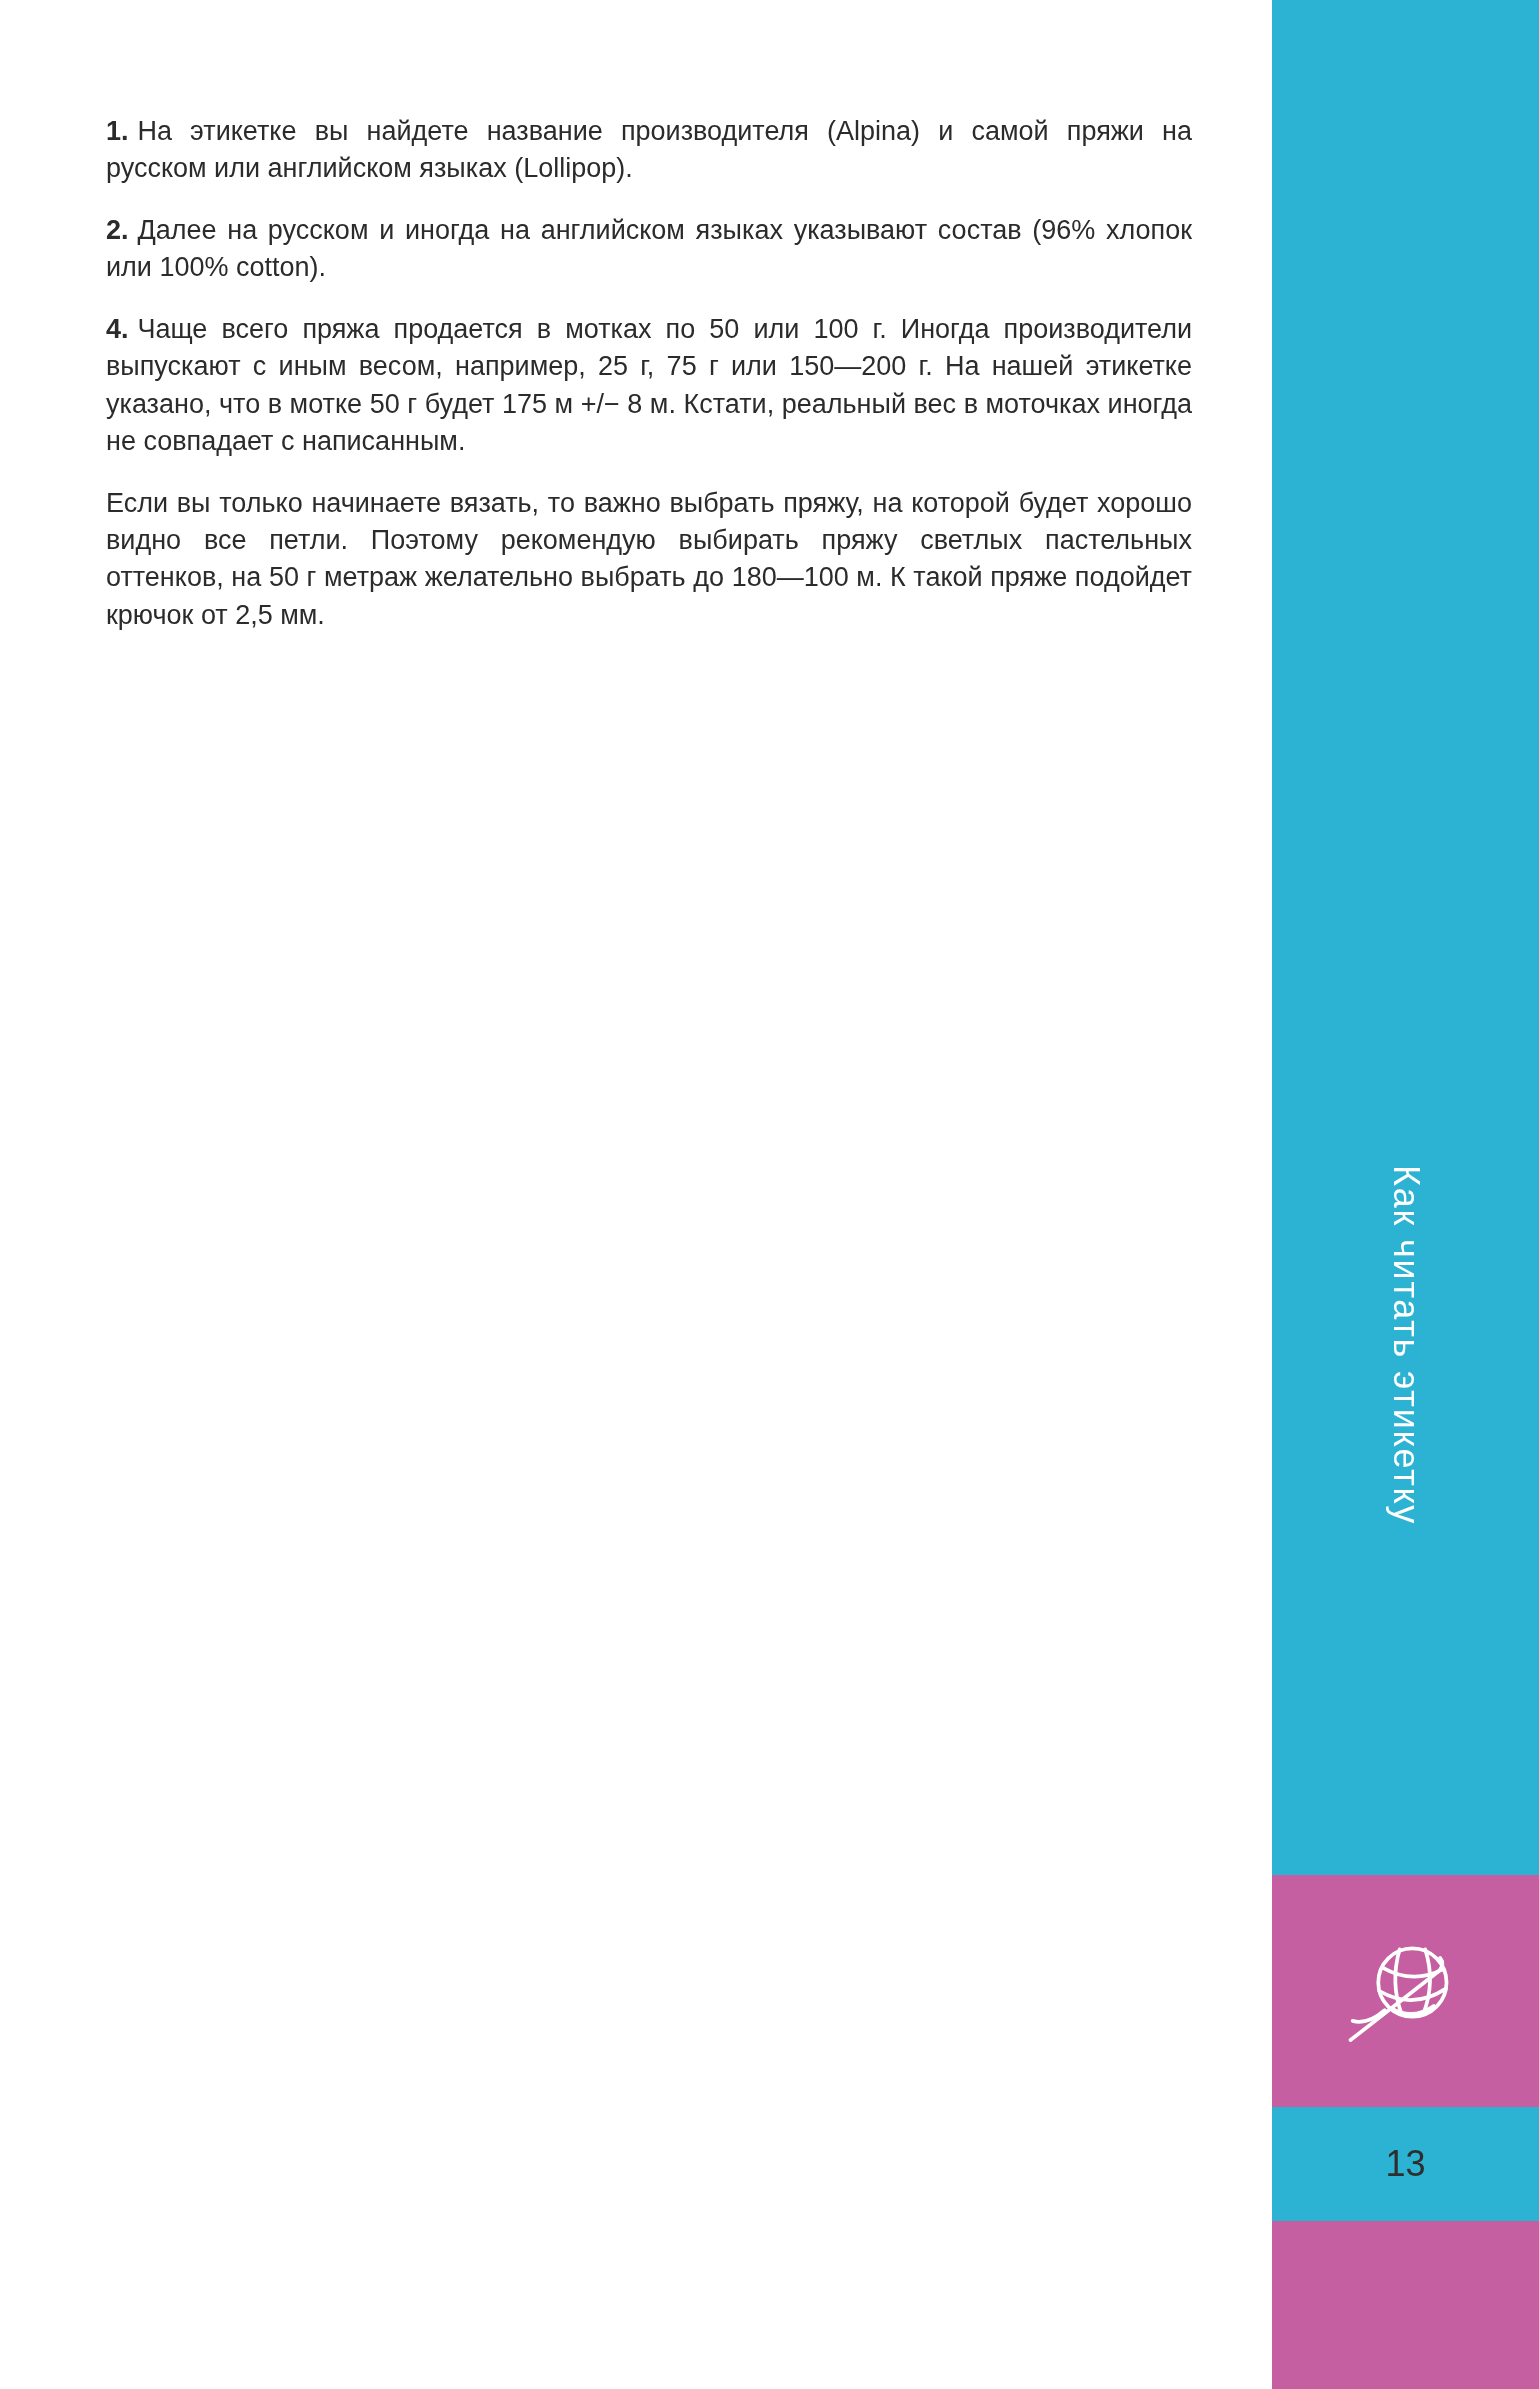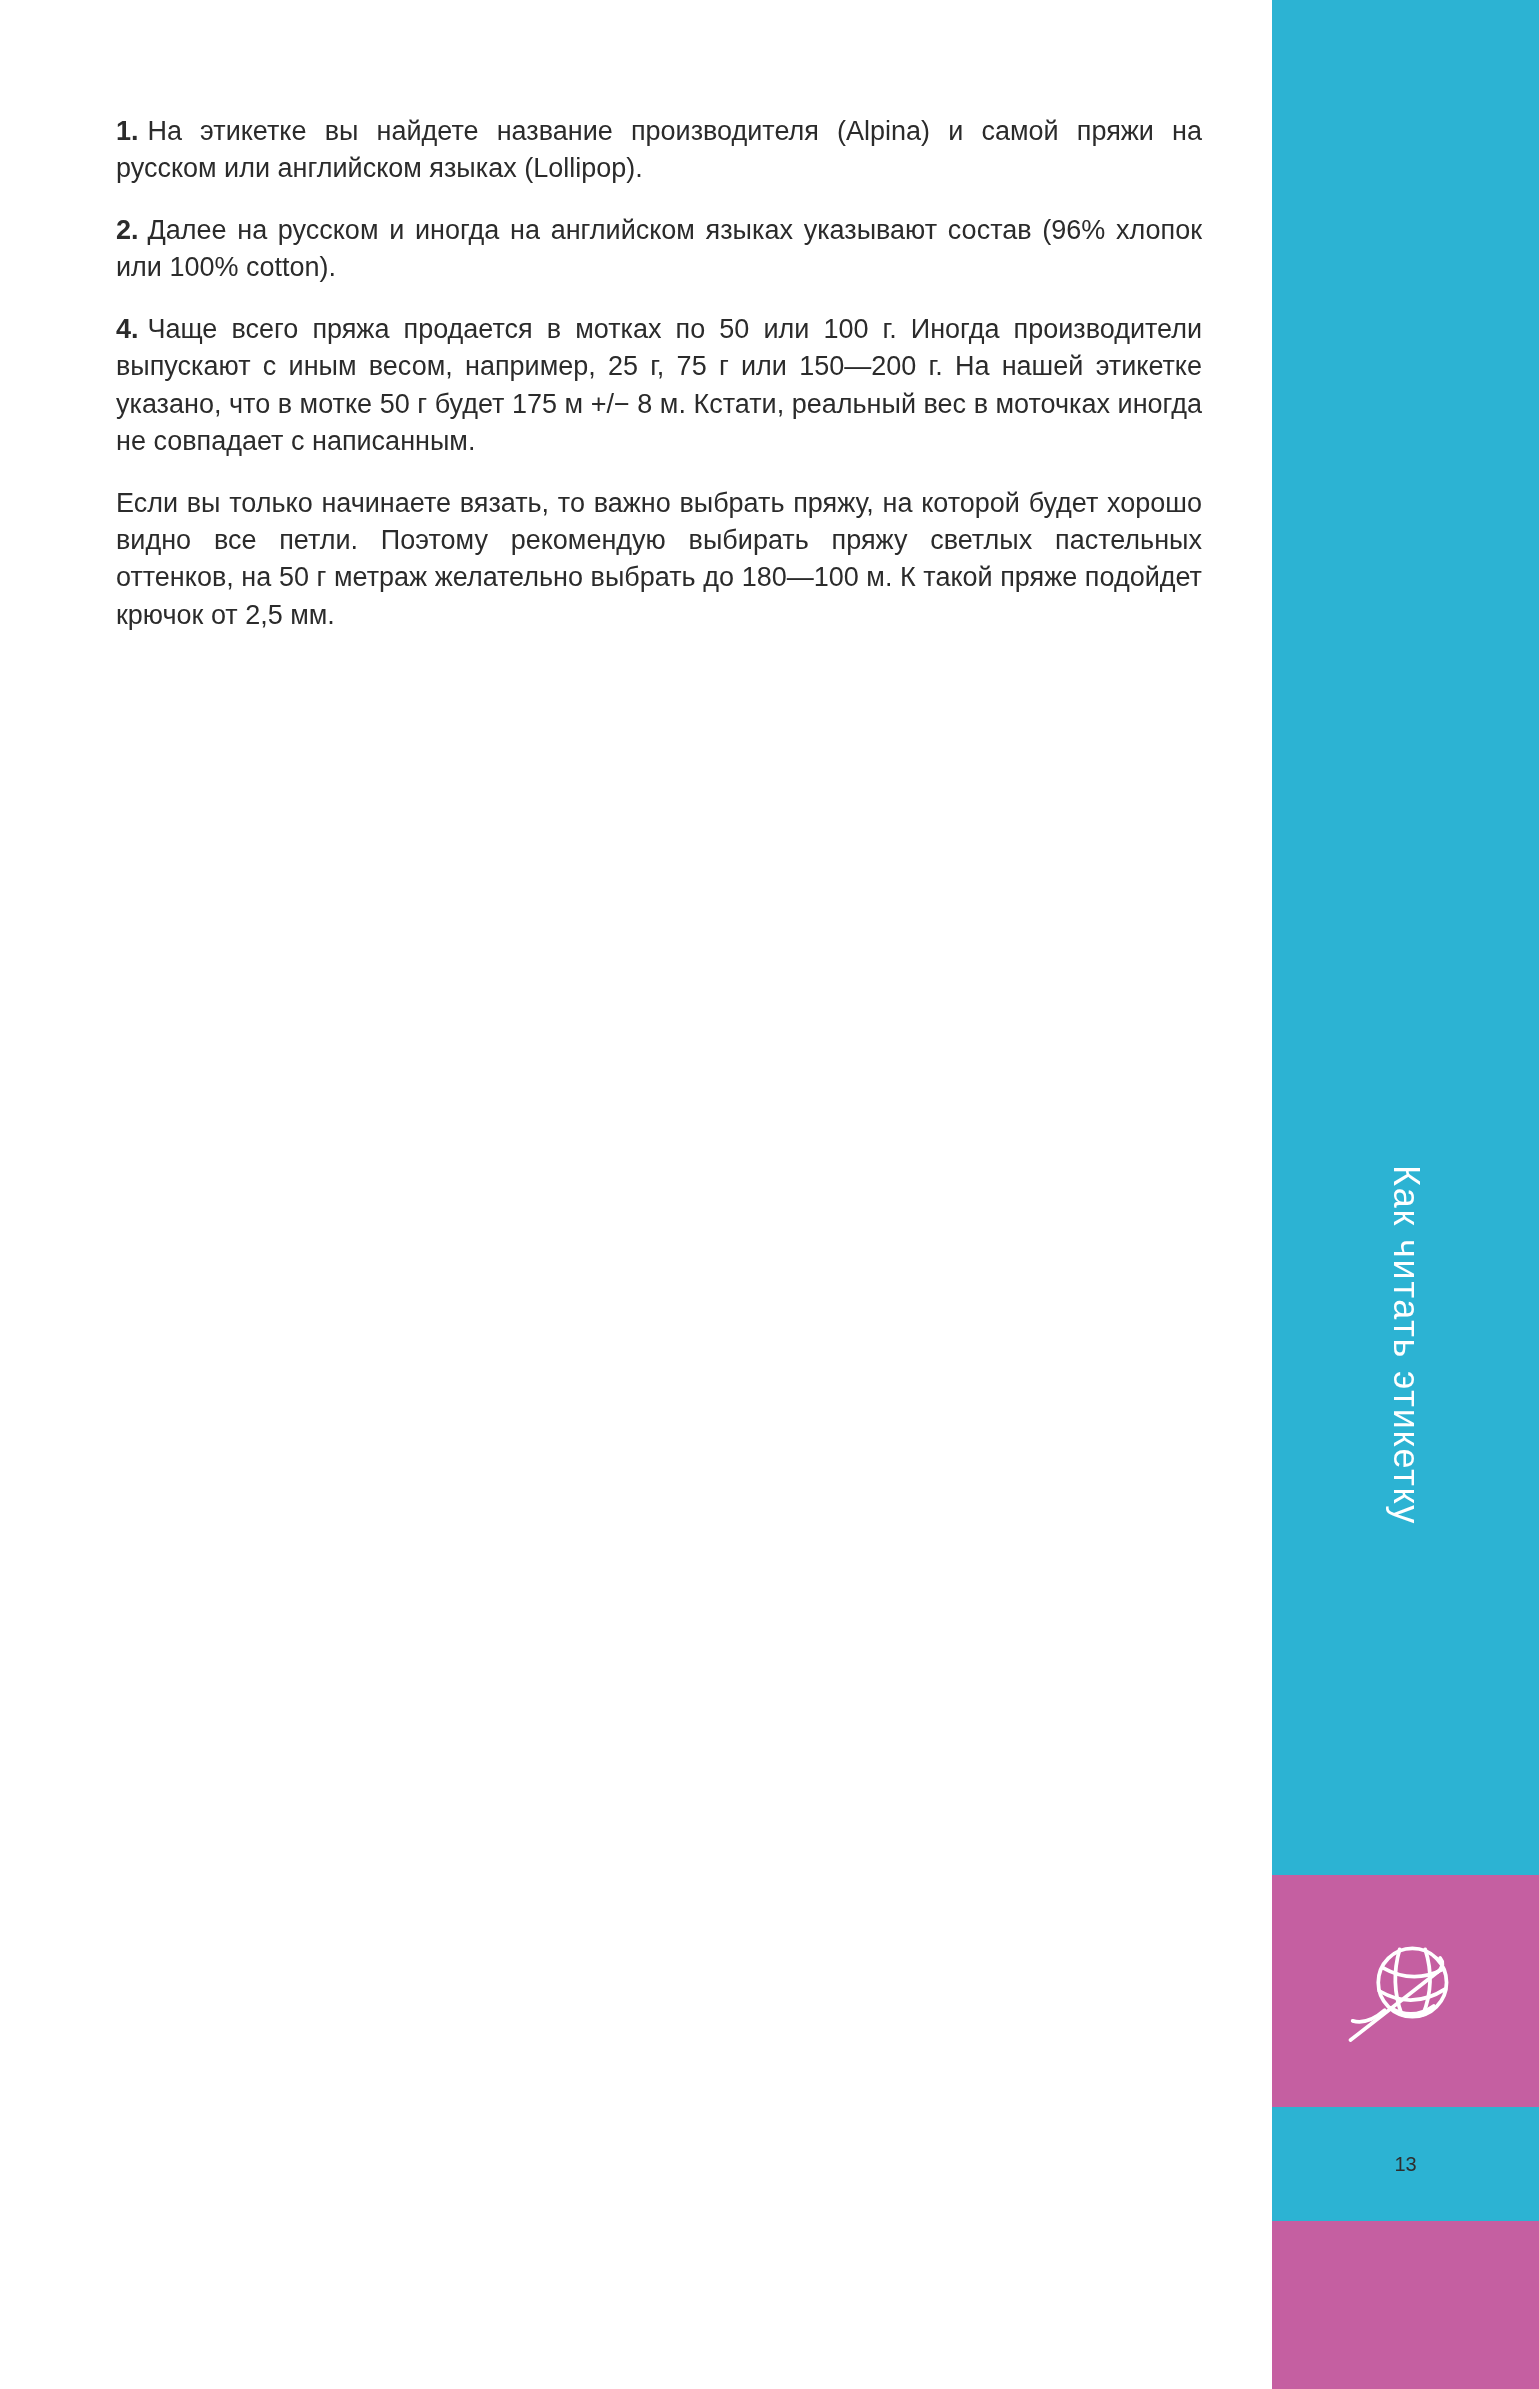--- a/index.html
+++ b/index.html
@@ -6,21 +6,21 @@
   html,body { background:#ffffff; }
   .page {
     position:relative;
     width:1539px; height:2389px;
     background:#ffffff;
     font-family:"Liberation Sans","DejaVu Sans",sans-serif;
     overflow:hidden;
   }
   .text-column {
     position:absolute;
-    left:116px; top:113px;
+    left:106px; top:113px;
     width:1086px;
     color:#2b2b2b;
     font-size:27px;
     line-height:1.38;
   }
   .para {
     text-align:justify;
     margin-bottom:24.6px;
     hyphens:auto;
   }
@@ -52,21 +52,21 @@
     height:232px;
     background:var(--pink,#c55fa1);
     display:flex; align-items:center; justify-content:center;
   }
   .band-icon svg { display:block; }
   .band-page {
     height:114px;
     background:var(--cyan,#2cb3d3);
     display:flex; align-items:center; justify-content:center;
     color:#2e2e2e;
-    font-size:20px;
+    font-size:36px;
   }
   .band-bottom {
     flex:1;
     background:var(--pink,#c55fa1);
   }
 </style>
 </head>
 <body>
 
 <div class="page">

